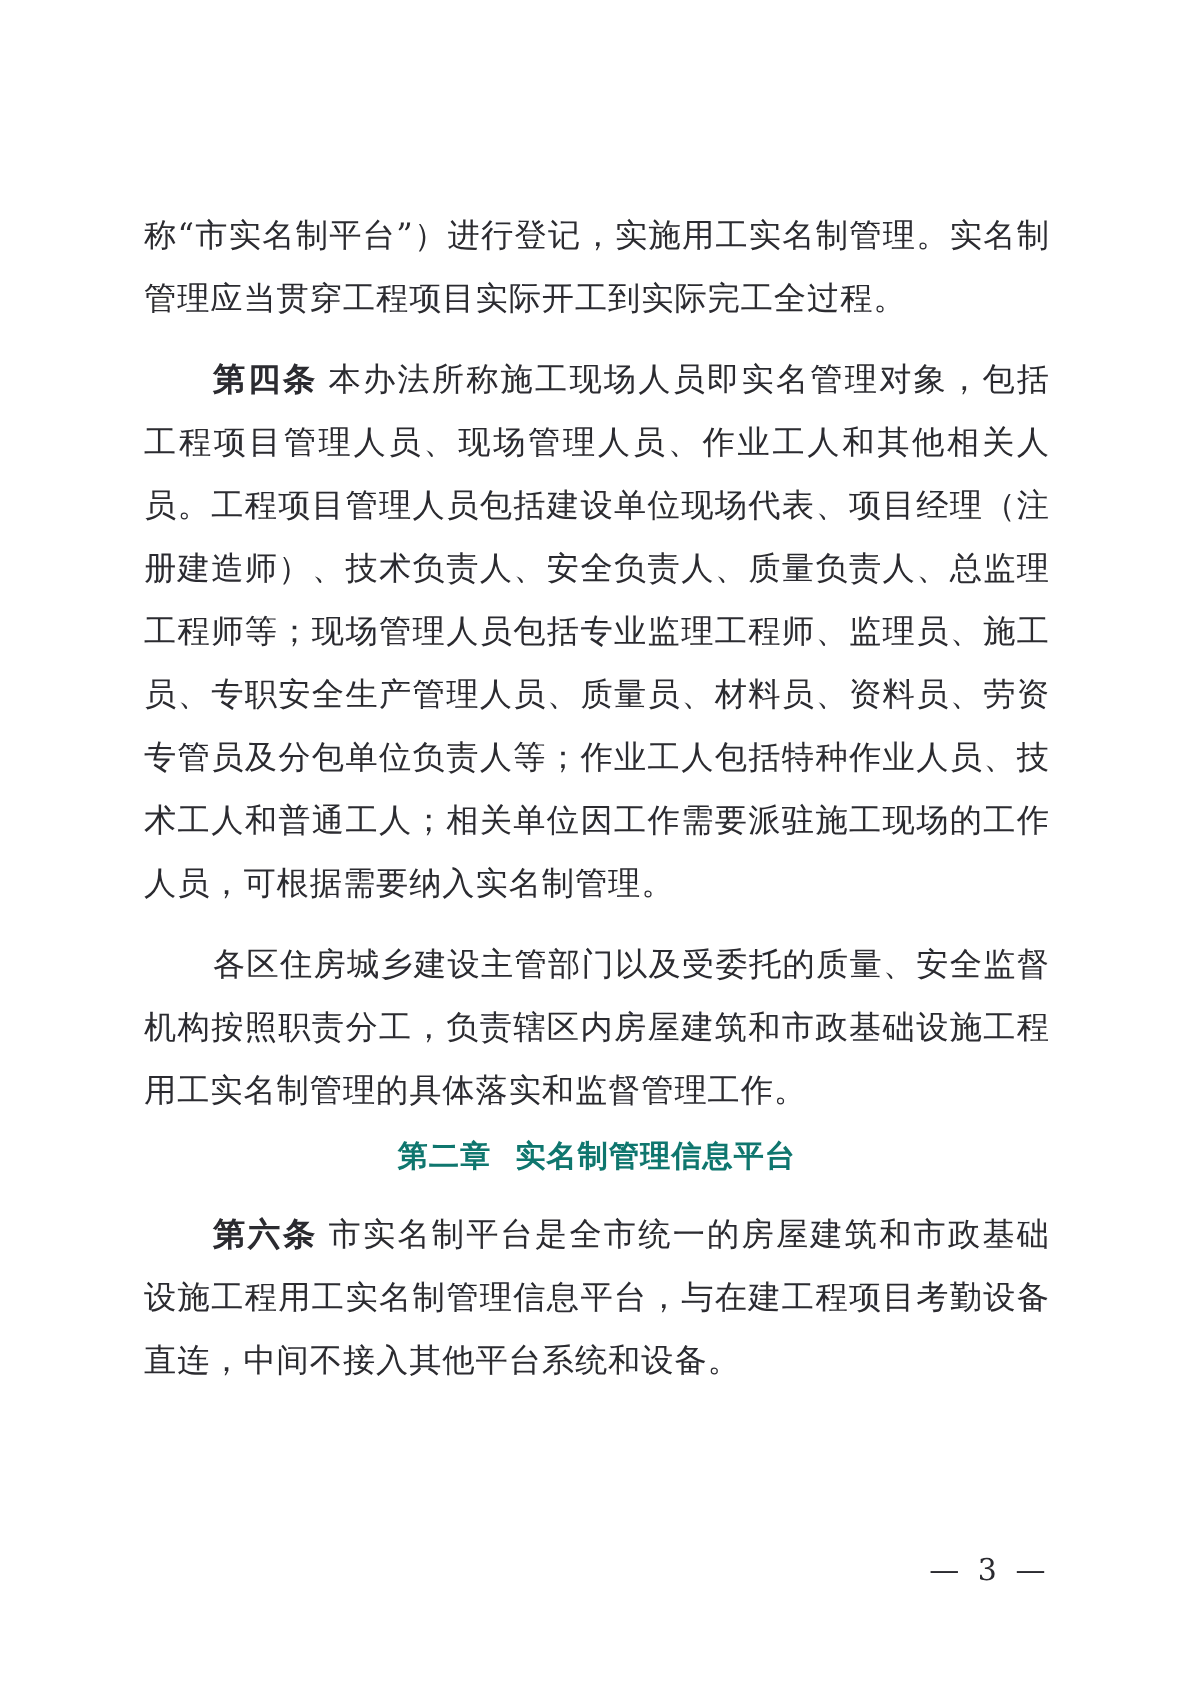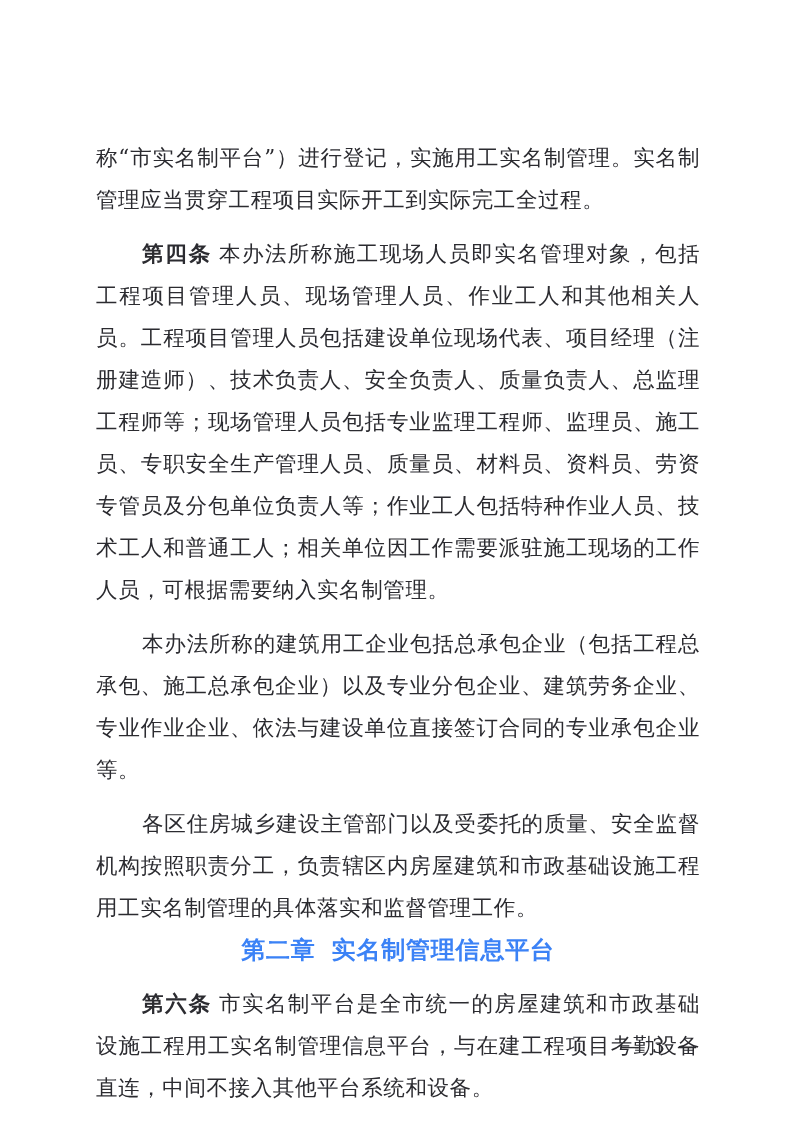--- a/index.html
+++ b/index.html
@@ -40,23 +40,23 @@
     text-indent: 46px;
     margin-top: 12px;
   }
   .para .marker {
     font-weight: 700;
     letter-spacing: 1px;
     margin-right: 7px;
   }
   .chapter-heading {
     margin: 0;
-    font-size: 24px;
+    font-size: 20px;
     line-height: 42px;
-    color: #3b82f6;
+    color: #0f766e;
     text-align: center;
     font-weight: 700;
     letter-spacing: 0.8px;
     font-family: "DejaVu Sans", "Liberation Sans", sans-serif;
   }
   .chapter-heading .ch-gap {
     display: inline-block;
     width: 16px;
   }
   .page-number {
@@ -80,23 +80,20 @@
   <div class="content">
 
     <p class="para">
       <span>称“市实名制平台”）进行登记，实施用工实名制管理。实名制管理应当贯穿工程项目实际开工到实际完工全过程。</span>
     </p>
 
     <p class="para indent">
       <span class="marker">第四条</span><span>本办法所称施工现场人员即实名管理对象，包括工程项目管理人员、现场管理人员、作业工人和其他相关人员。工程项目管理人员包括建设单位现场代表、项目经理（注册建造师）、技术负责人、安全负责人、质量负责人、总监理工程师等；现场管理人员包括专业监理工程师、监理员、施工员、专职安全生产管理人员、质量员、材料员、资料员、劳资专管员及分包单位负责人等；作业工人包括特种作业人员、技术工人和普通工人；相关单位因工作需要派驻施工现场的工作人员，可根据需要纳入实名制管理。</span>
     </p>
 
-    <p class="para indent">
-      <span>本办法所称的建筑用工企业包括总承包企业（包括工程总承包、施工总承包企业）以及专业分包企业、建筑劳务企业、专业作业企业、依法与建设单位直接签订合同的专业承包企业等。</span>
-    </p>
 
 
     <p class="para indent">
       <span>各区住房城乡建设主管部门以及受委托的质量、安全监督机构按照职责分工，负责辖区内房屋建筑和市政基础设施工程用工实名制管理的具体落实和监督管理工作。</span>
     </p>
 
     <h2 class="chapter-heading">
       <span>第二章</span><span class="ch-gap"></span><span>实名制管理信息平台</span>
     </h2>
 

